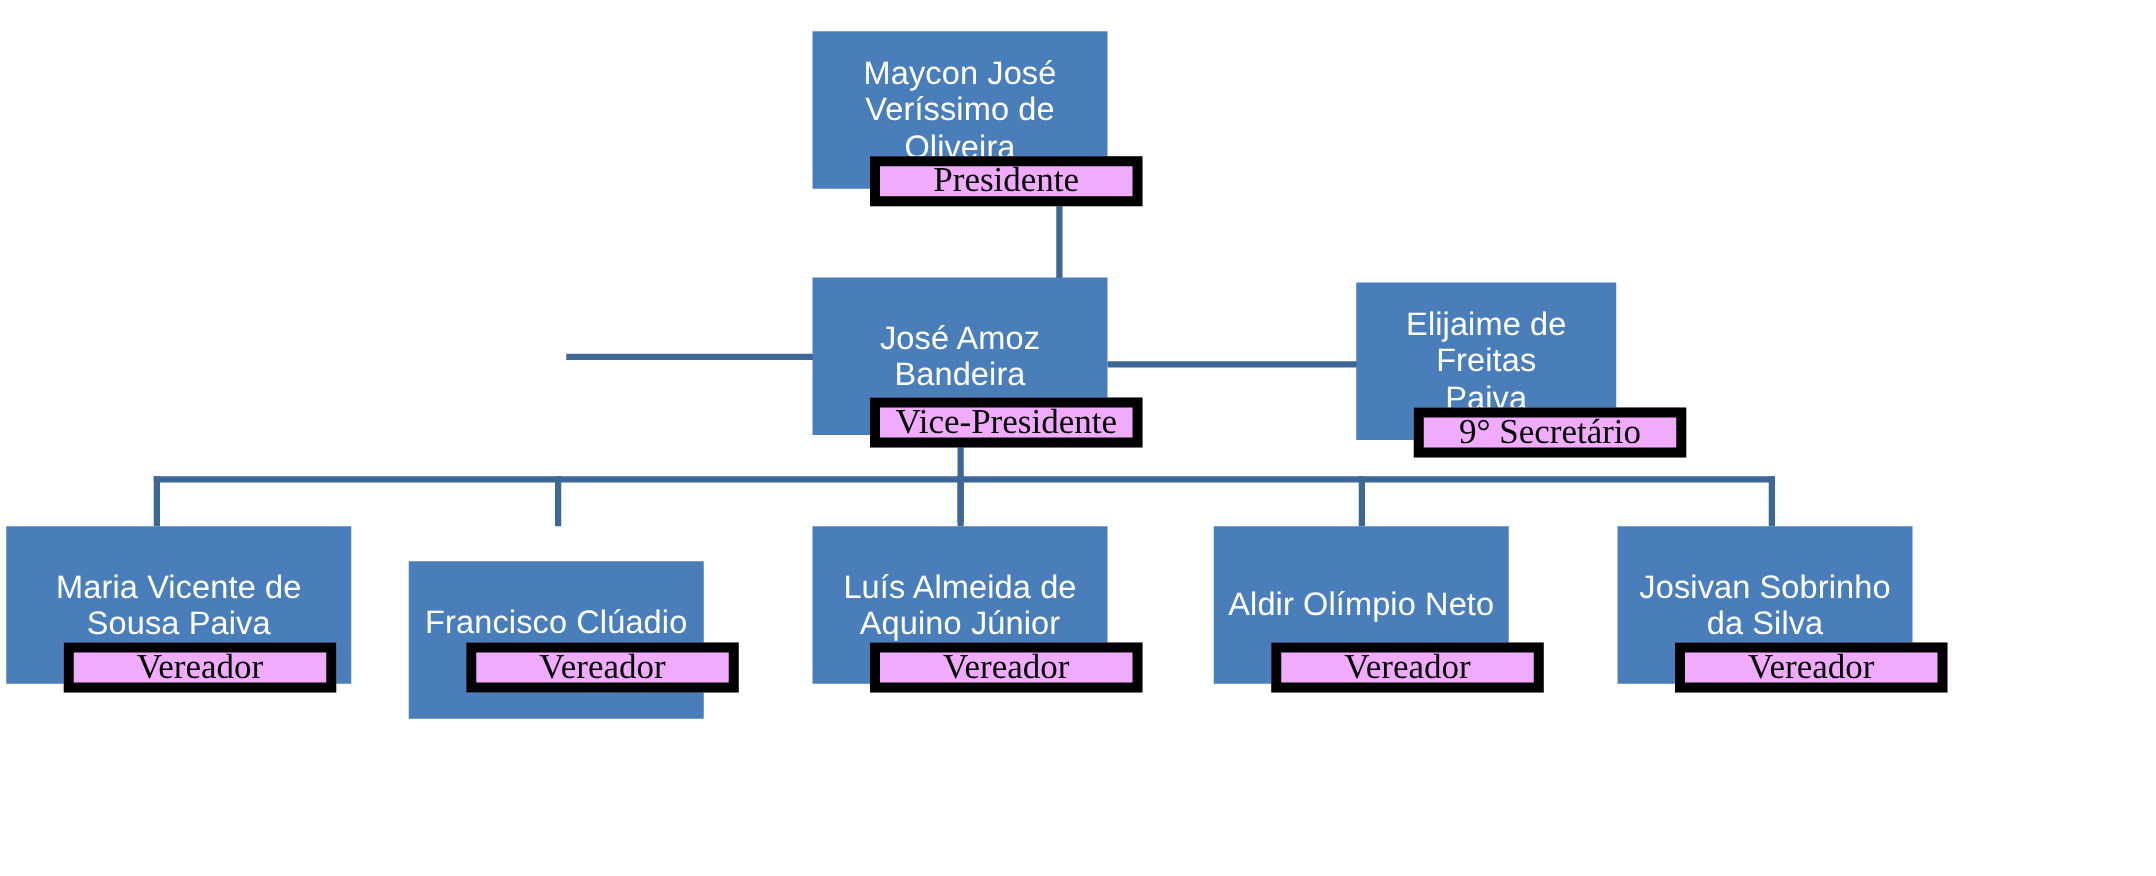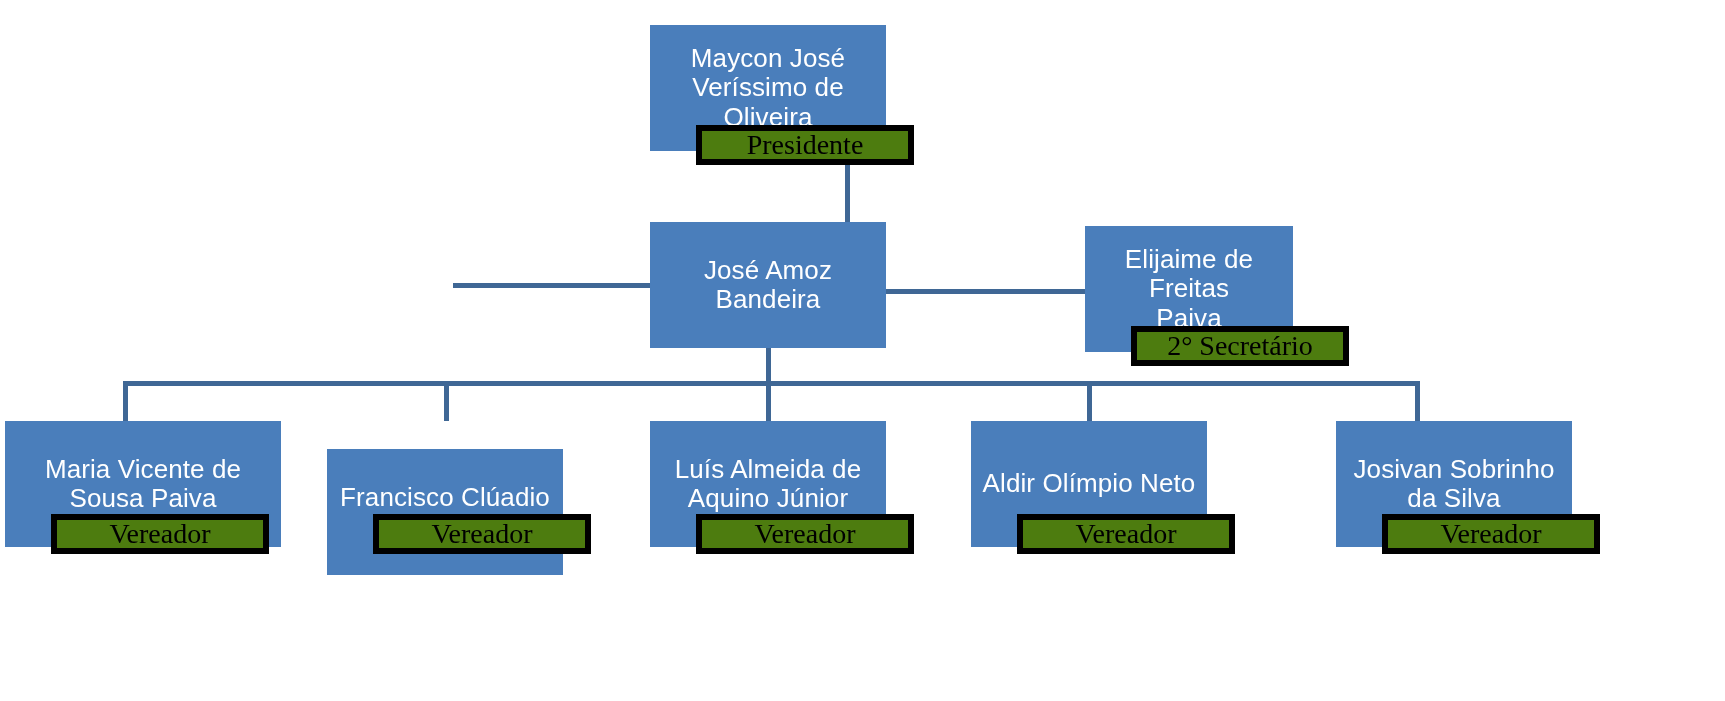--- a/index.html
+++ b/index.html
@@ -44,22 +44,22 @@
     font-family: "Liberation Sans", sans-serif;
     font-weight: 400;
     font-size: 26px;
     line-height: 1.12;
     letter-spacing: 0.1px;
     padding: 0 8px;
     white-space: pre-line;
   }
   .node-title {
     position: absolute;
-    background: #4d7c0f;
-    border: 6px solid #000000;
+    background: #f0abfc;
+    border: 8px solid #000000;
     box-sizing: border-box;
     display: flex;
     align-items: center;
     justify-content: center;
     color: #000000;
     font-family: "Liberation Serif", serif;
     font-size: 28px;
     line-height: 1;
     white-space: nowrap;
   }
@@ -92,29 +92,30 @@
 Oliveira</span>
     </div>
     <div class="node-title" style="left:46px; top:100px; width:218px; height:40px;">Presidente</div>
   </div>
 
   <div class="node" style="left:650px; top:222px; width:236px; height:126px;">
     <div class="node-box" style="width:236px; height:126px;">
       <span class="node-name">José Amoz
 Bandeira</span>
     </div>
+    <div class="node-title" style="left:46px; top:96px; width:218px; height:40px;">Vice-Presidente</div>
   </div>
 
 
   <div class="node" style="left:1085px; top:226px; width:236px; height:126px;">
     <div class="node-box" style="width:208px; height:126px;">
       <span class="node-name">Elijaime de Freitas
 Paiva</span>
     </div>
-    <div class="node-title" style="left:46px; top:100px; width:218px; height:40px;">2° Secretário</div>
+    <div class="node-title" style="left:46px; top:100px; width:218px; height:40px;">9° Secretário</div>
   </div>
 
   <div class="node" style="left:5px; top:421px; width:236px; height:126px;">
     <div class="node-box" style="width:276px; height:126px;">
       <span class="node-name">Maria Vicente de
 Sousa Paiva</span>
     </div>
     <div class="node-title" style="left:46px; top:93px; width:218px; height:40px;">Vereador</div>
   </div>
 
@@ -134,21 +135,21 @@
     <div class="node-title" style="left:46px; top:93px; width:218px; height:40px;">Vereador</div>
   </div>
 
   <div class="node" style="left:971px; top:421px; width:236px; height:126px;">
     <div class="node-box" style="width:236px; height:126px;">
       <span class="node-name">Aldir Olímpio Neto</span>
     </div>
     <div class="node-title" style="left:46px; top:93px; width:218px; height:40px;">Vereador</div>
   </div>
 
-  <div class="node" style="left:1294px; top:421px; width:236px; height:126px;margin-left:42px;">
+  <div class="node" style="left:1294px; top:421px; width:236px; height:126px;">
     <div class="node-box" style="width:236px; height:126px;">
       <span class="node-name">Josivan Sobrinho
 da Silva</span>
     </div>
     <div class="node-title" style="left:46px; top:93px; width:218px; height:40px;">Vereador</div>
   </div>
 
 </div>
 
 </body></html>

